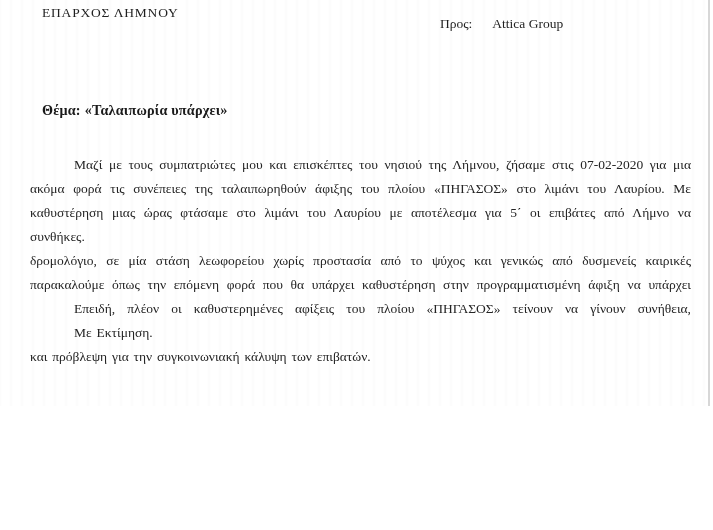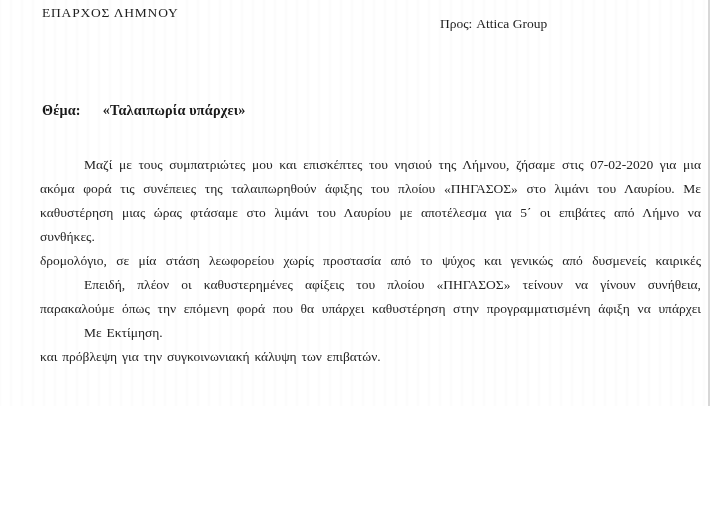--- a/index.html
+++ b/index.html
@@ -24,28 +24,28 @@
     background:#c9c9c9;opacity:.75;
   }
   .sender{
     position:absolute;left:42px;top:5px;
     font-size:13.5px;letter-spacing:.8px;color:#1f1f1f;
   }
   .recipient{
     position:absolute;left:440px;top:16px;
     font-size:13.5px;color:#1f1f1f;
   }
-  .recipient .lbl{margin-right:4px;}
+  .recipient .lbl{margin-right:20px;}
   .subject{
     position:absolute;left:42px;top:102px;
     font-size:14.2px;font-weight:bold;color:#1a1a1a;letter-spacing:.2px;
   }
-  .subject .lbl{margin-right:22px;}
+  .subject .lbl{margin-right:4px;}
   .body-block{
-    position:absolute;left:40px;top:153px;width:661px;
+    position:absolute;left:30px;top:153px;width:661px;
     font-size:13.5px;color:#242424;
   }
   .line{
     height:24px;line-height:24px;overflow:hidden;
     text-align:justify;text-align-last:justify;
     word-spacing:1.5px;
   }
   .line.indent{padding-left:44px;}
   .line.left{text-align:left;text-align-last:left;}
   .sig-title{
@@ -87,22 +87,22 @@
   <div class="subject">
     <span class="lbl">Θέμα:</span><span>«Ταλαιπωρία υπάρχει»</span>
   </div>
 
   <div class="body-block">
     <div class="line indent">Μαζί με τους συμπατριώτες μου και επισκέπτες του νησιού της Λήμνου, ζήσαμε στις 07-02-2020 για μια</div>
     <div class="line">ακόμα φορά τις συνέπειες της ταλαιπωρηθούν άφιξης του πλοίου «ΠΗΓΑΣΟΣ» στο λιμάνι του Λαυρίου. Με</div>
     <div class="line">καθυστέρηση μιας ώρας φτάσαμε στο λιμάνι του Λαυρίου με αποτέλεσμα για 5΄ οι επιβάτες από Λήμνο να</div>
     <div class="line left">συνθήκες.</div>
     <div class="line">δρομολόγιο, σε μία στάση λεωφορείου χωρίς προστασία από το ψύχος και γενικώς από δυσμενείς καιρικές</div>
+    <div class="line">παρακαλούμε όπως την επόμενη φορά που θα υπάρχει καθυστέρηση στην προγραμματισμένη άφιξη να υπάρχει</div>
     <div class="line indent">Επειδή, πλέον οι καθυστερημένες αφίξεις του πλοίου «ΠΗΓΑΣΟΣ» τείνουν να γίνουν συνήθεια,</div>
-    <div class="line">παρακαλούμε όπως την επόμενη φορά που θα υπάρχει καθυστέρηση στην προγραμματισμένη άφιξη να υπάρχει</div>
     <div class="line left indent">Με Εκτίμηση.</div>
     <div class="line left">και πρόβλεψη για την συγκοινωνιακή κάλυψη των επιβατών.</div>
   </div>
 
   <div class="sig-title">Ο Έπαρχος Λήμνου</div>
 
   <svg class="stamp" viewBox="0 0 124 124" aria-hidden="true">
     <g fill="none" stroke="var(--stamp-color)">
       <circle cx="62" cy="62" r="59" stroke-width="3"></circle>
       <circle cx="62" cy="62" r="40" stroke-width="1.8"></circle>

